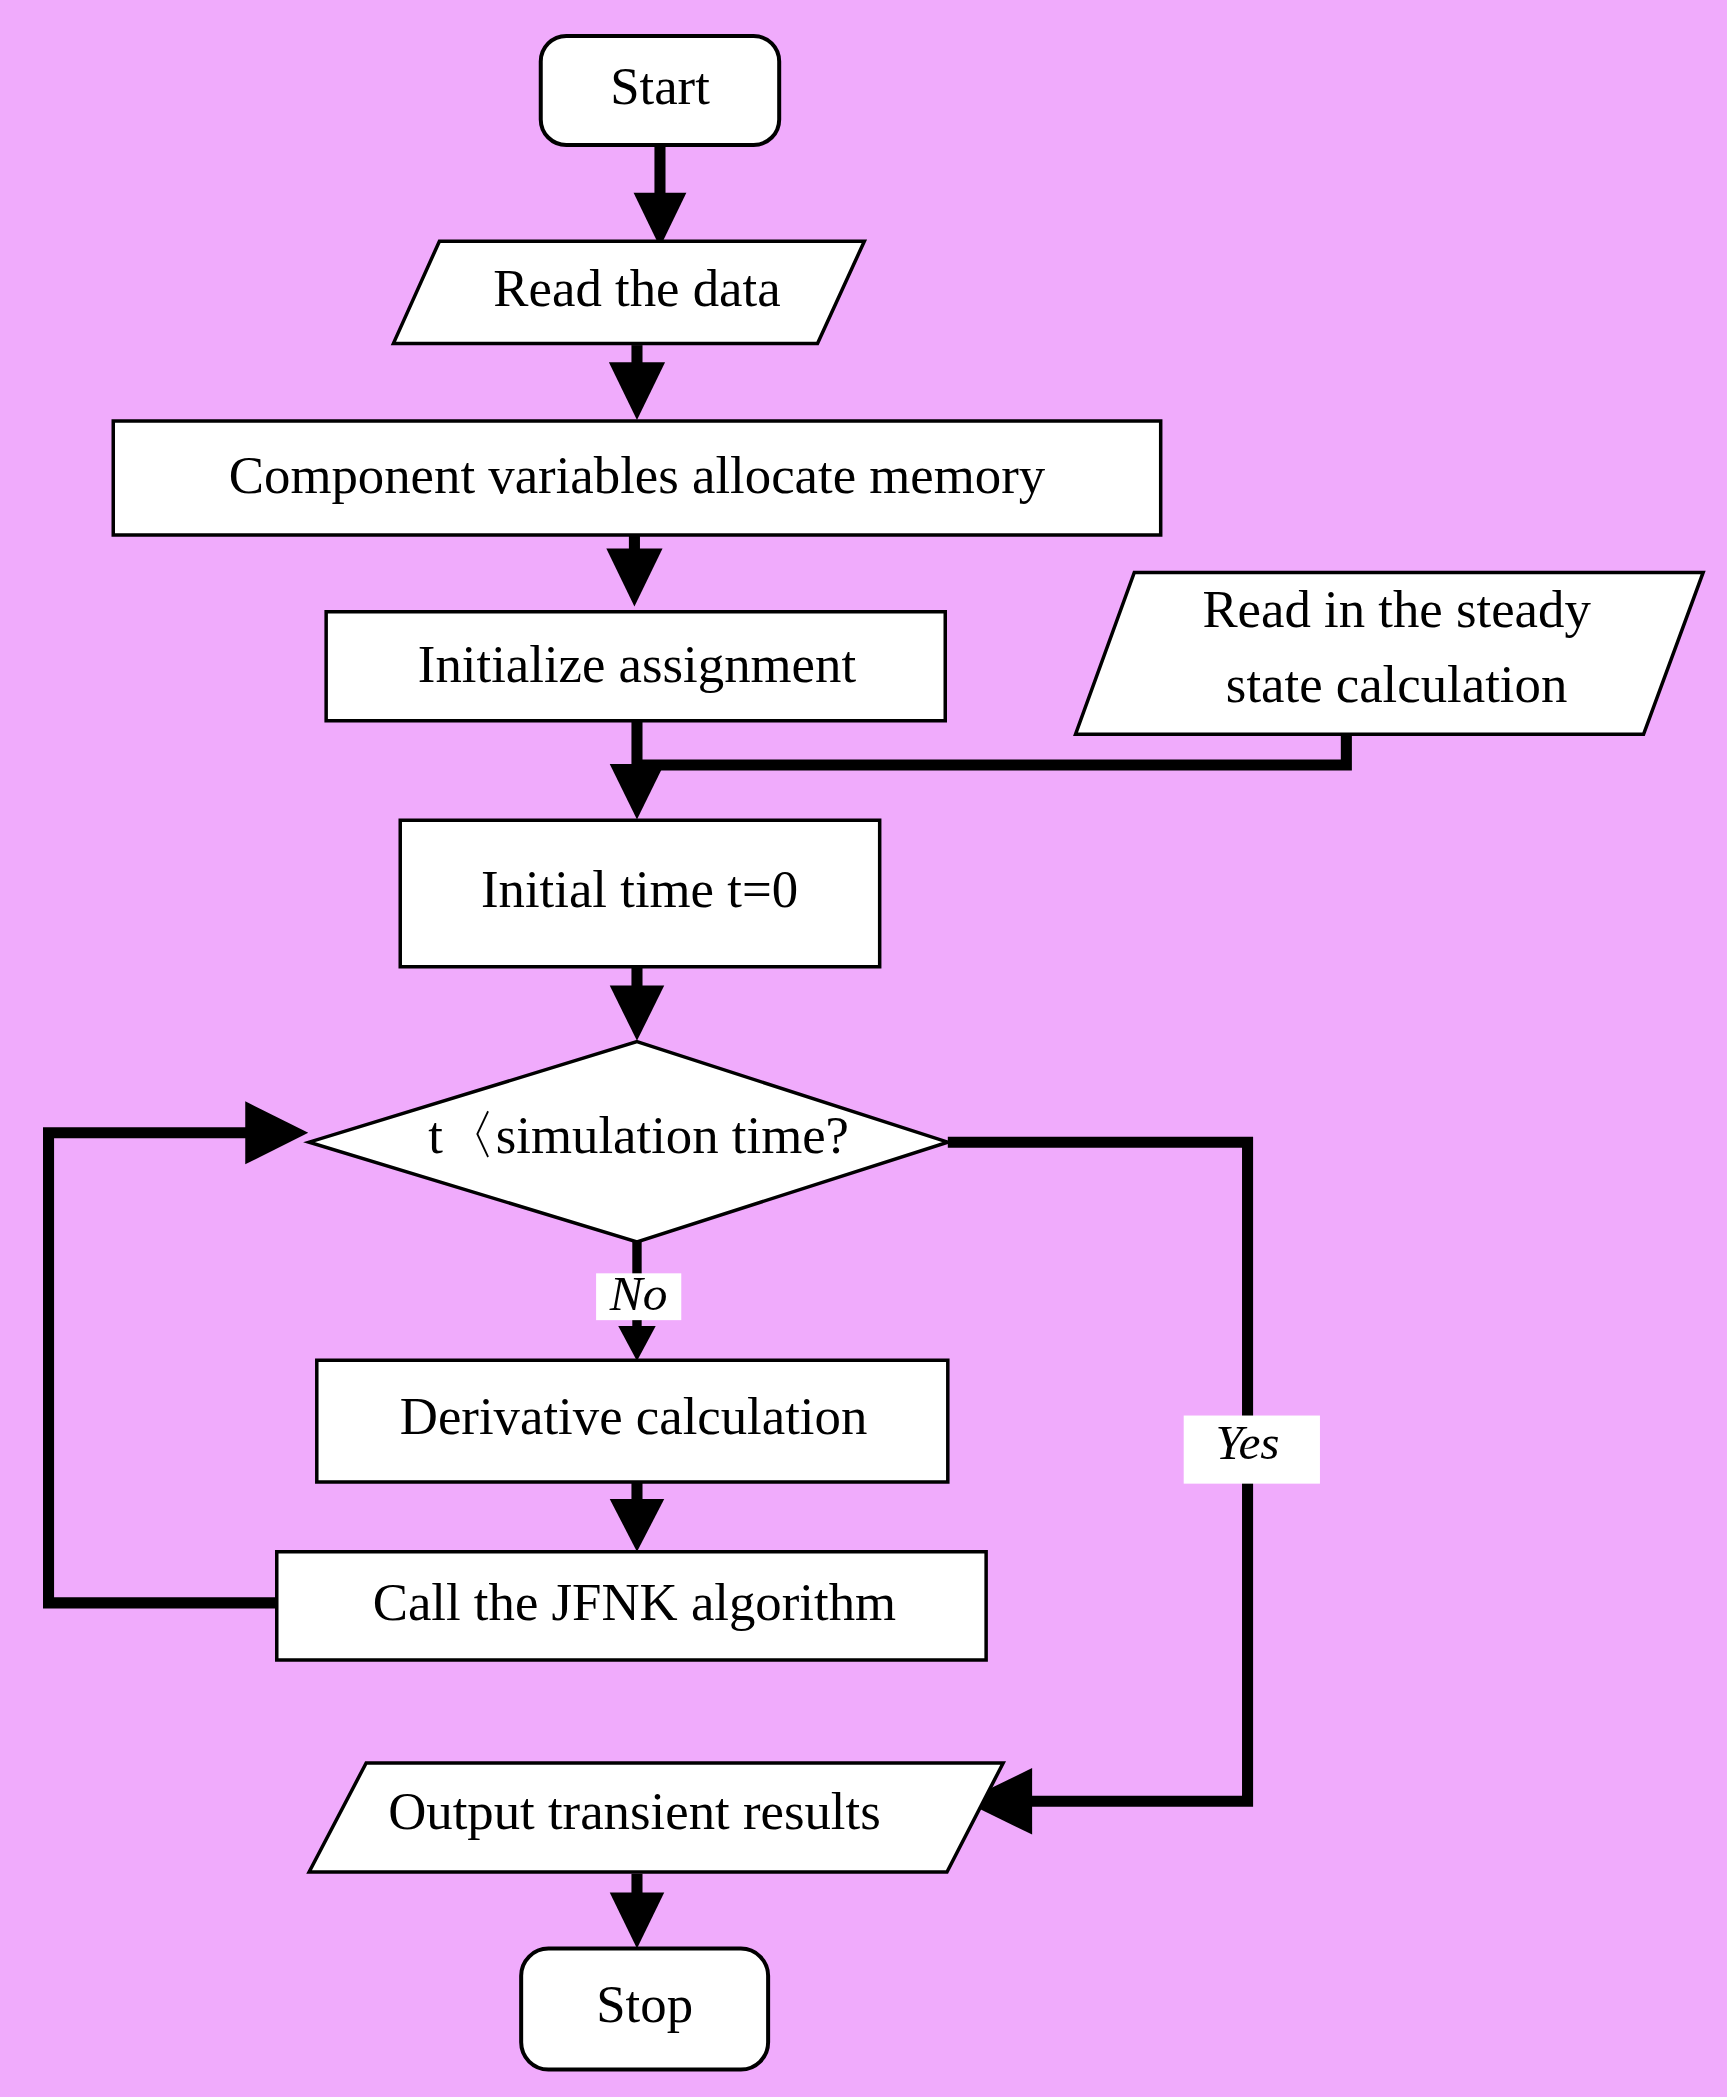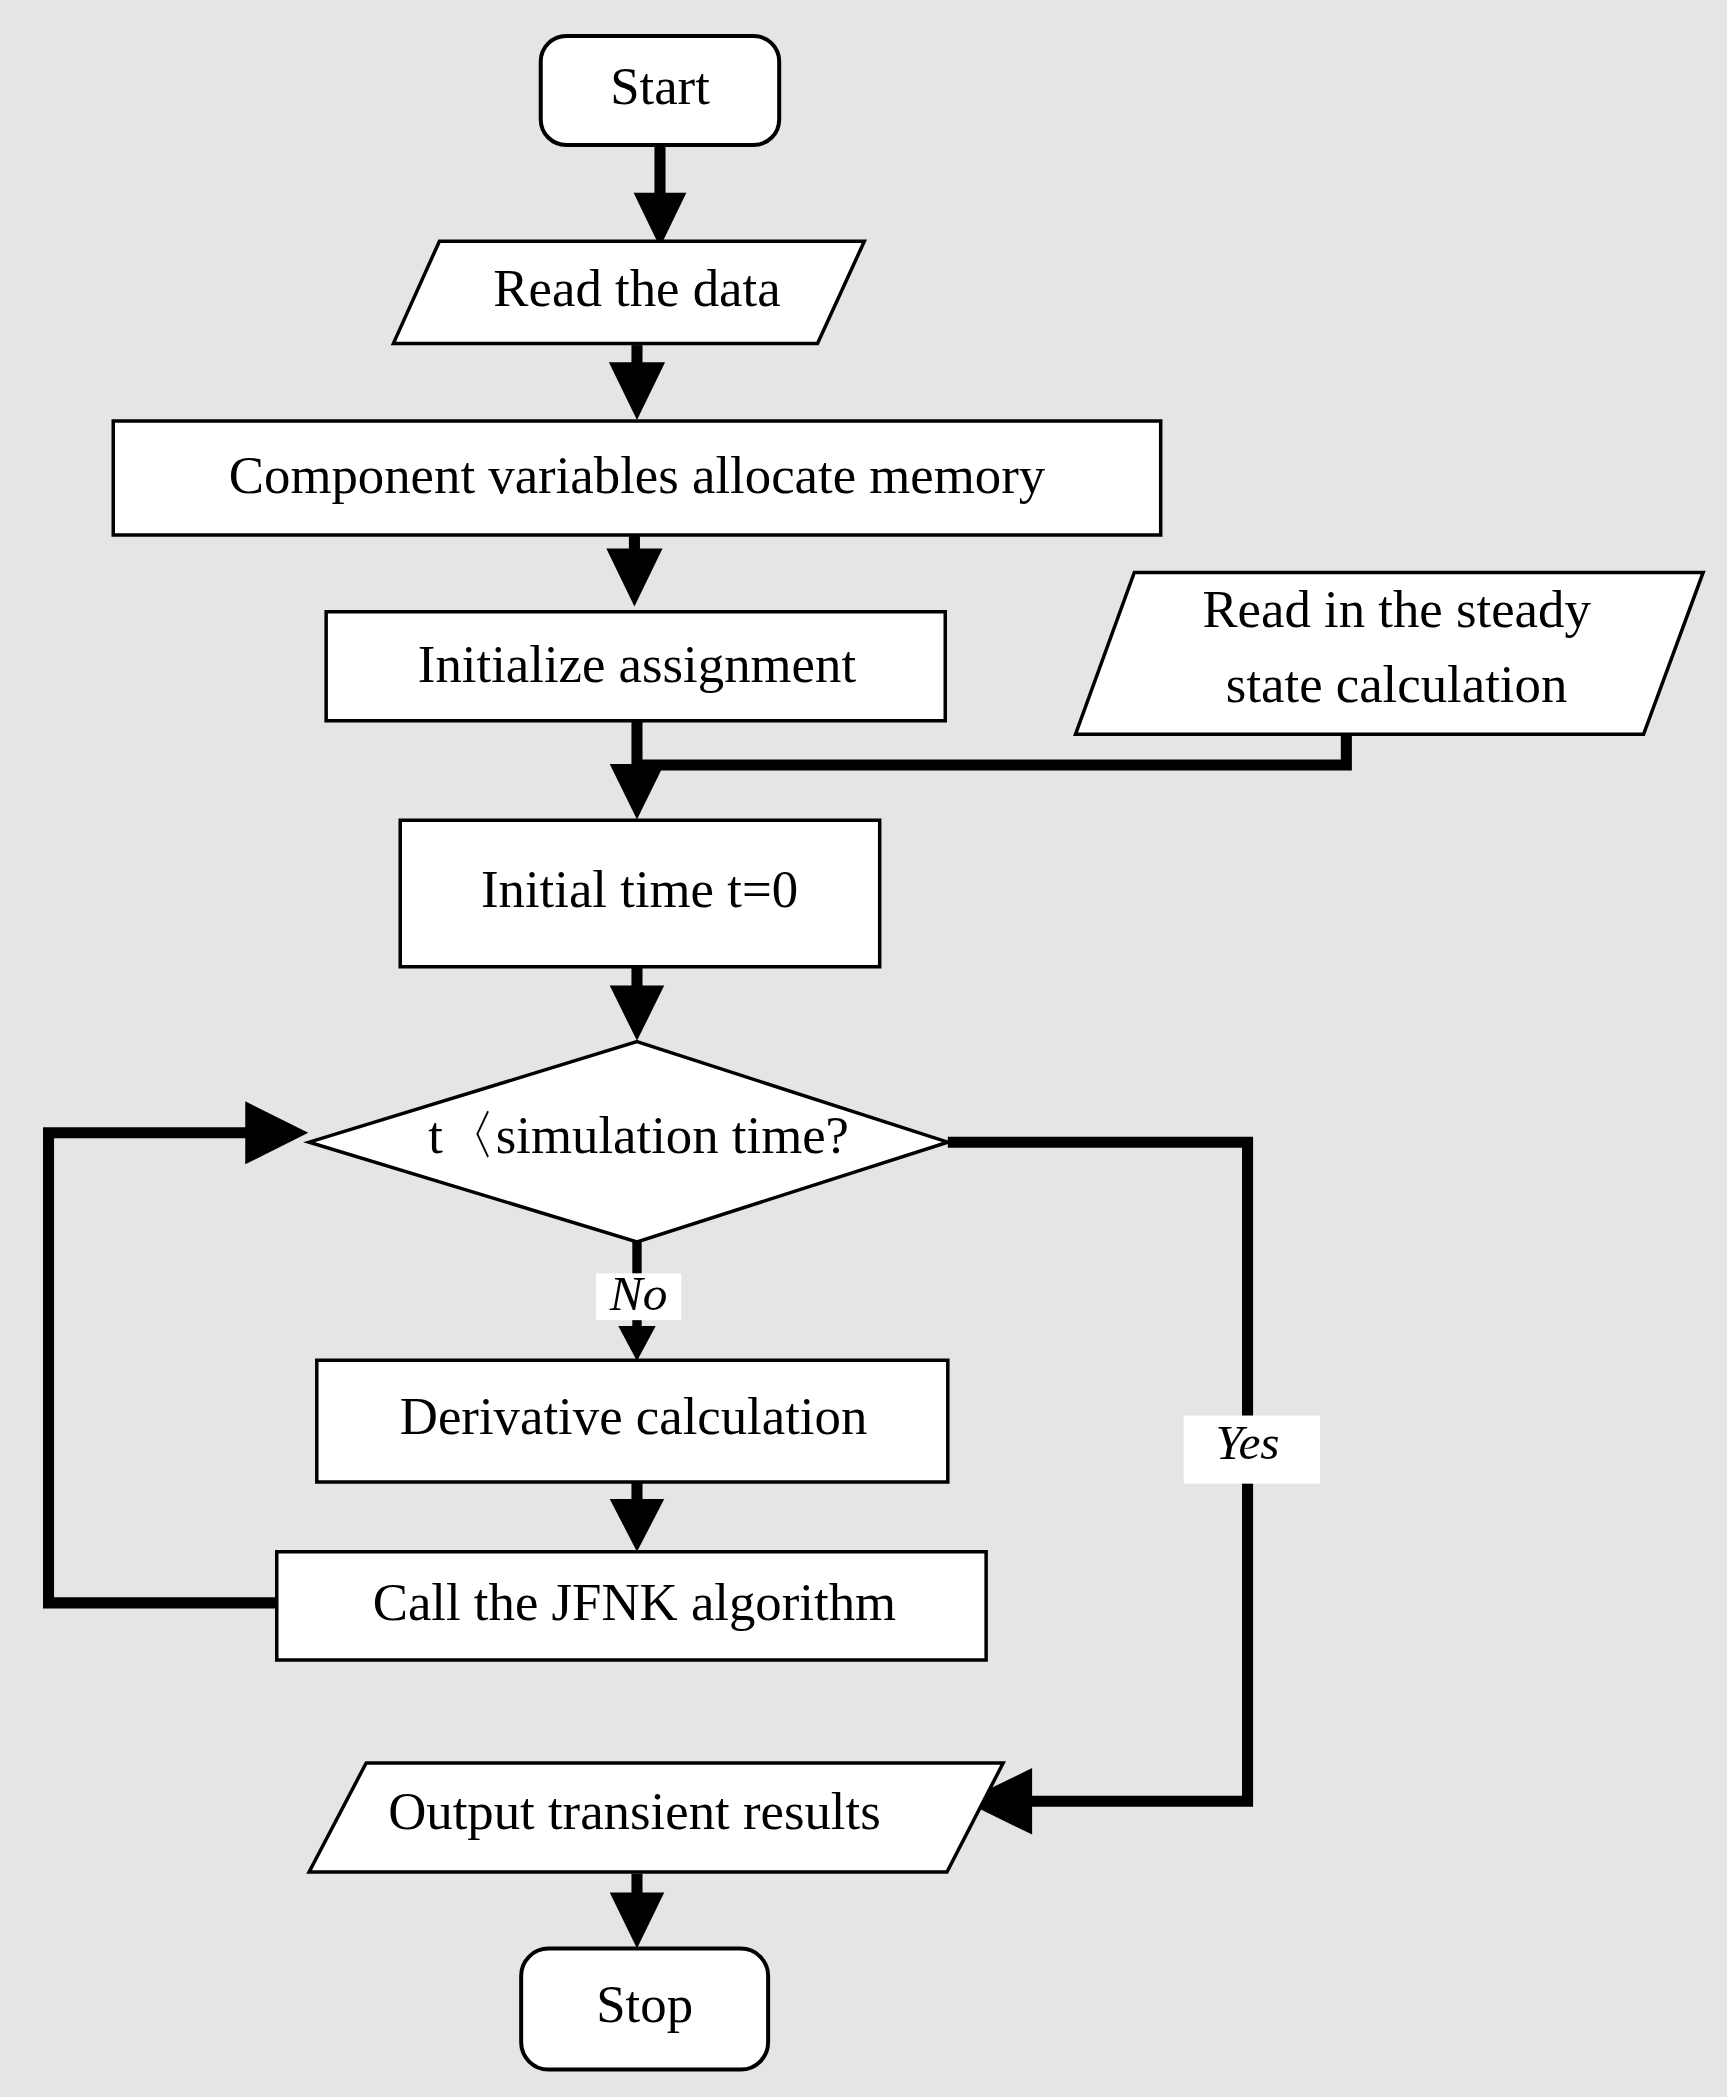--- a/index.html
+++ b/index.html
@@ -10,21 +10,21 @@
   body {
     width: 1727px;
     height: 2097px;
     font-family: "Liberation Serif", "DejaVu Serif", serif;
     overflow: hidden;
   }
   #flowchart-root {
     position: relative;
     width: 1727px;
     height: 2097px;
-    background: #e5e5e5;
+    background: #f0abfc;
   }
   svg#flow-svg {
     position: absolute;
     left: 0;
     top: 0;
     width: 1727px;
     height: 2097px;
     display: block;
   }
   .node-shape {

